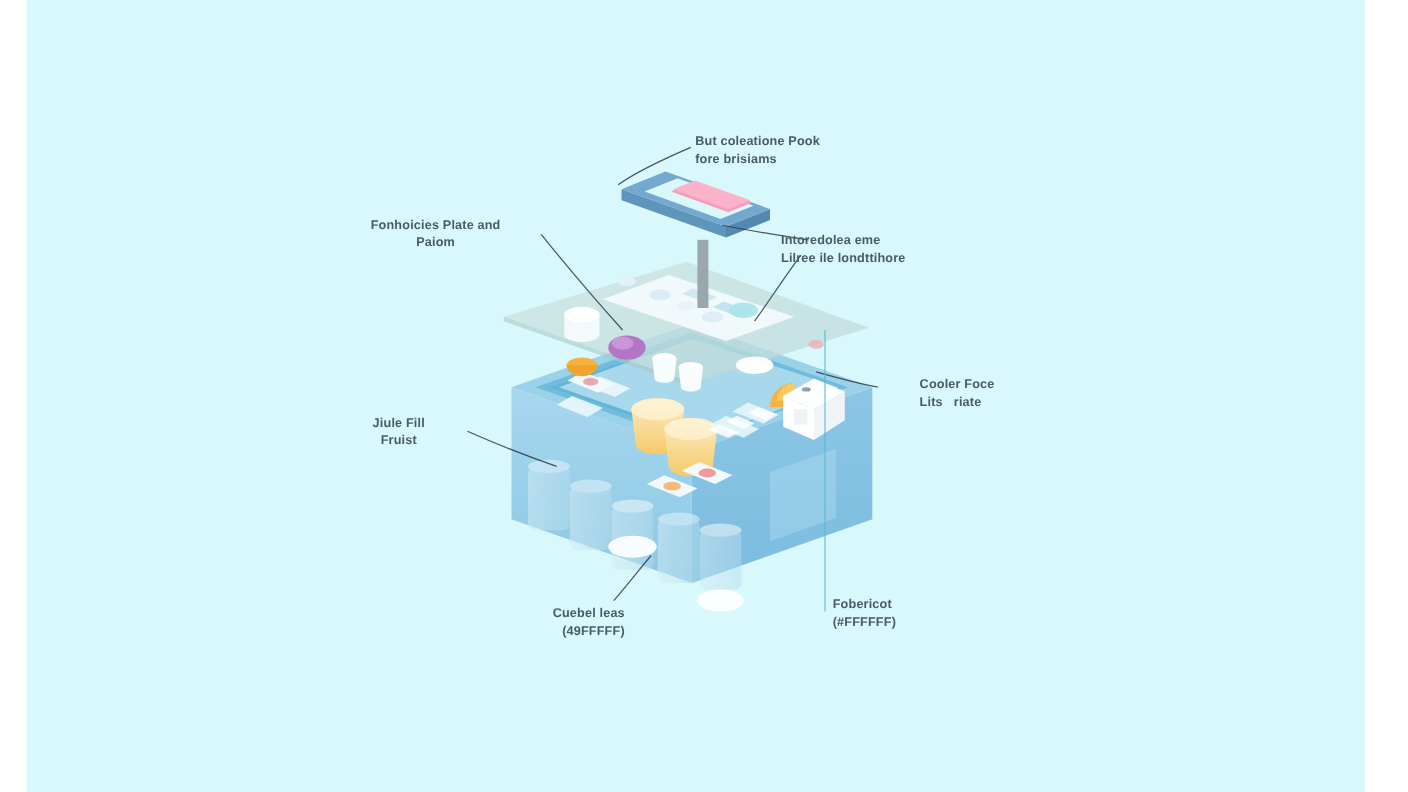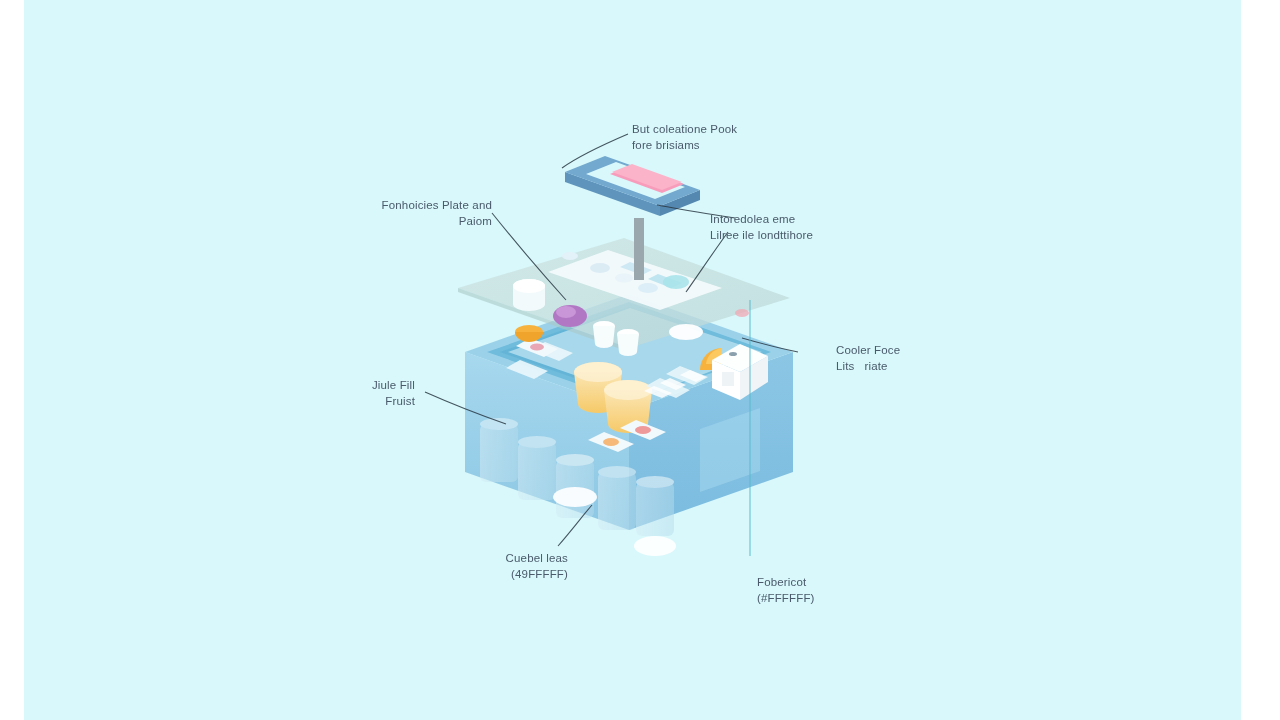--- a/index.html
+++ b/index.html
@@ -38,22 +38,23 @@
   .edge-band.right { left: 1241px; width: 39px; }
 
   
   .label {
     position: absolute;
     color: #4a5a6a;
     font-size: 11.5px;
     line-height: 15.5px;
     letter-spacing: 0.15px;
     white-space: pre;
-  }
-  .label.right-align { text-align: right; }
+    font-weight: bold;
+  }
+  .label.right-align { text-align: center; }
   .label.center-align { text-align: right; }
 
   
   #illus {
     position: absolute;
     left: 0;
     top: 0;
   }
 </style>
 </head>
@@ -263,16 +264,16 @@
 
   <div class="label" style="left:836px; top:343px;">Cooler Foce
 Lits   riate</div>
 
   <div class="label right-align" style="left:310px; top:378px; width:105px;">Jiule Fill
 Fruist</div>
 
   <div class="label center-align" style="left:440px; top:551px; width:128px;">Cuebel leas
 (49FFFFF)</div>
 
-  <div class="label" style="left:757px; top:543px;margin-top:32px;">Fobericot
+  <div class="label" style="left:757px; top:543px;">Fobericot
 (#FFFFFF)</div>
 
 </div>
 
 </body></html>

